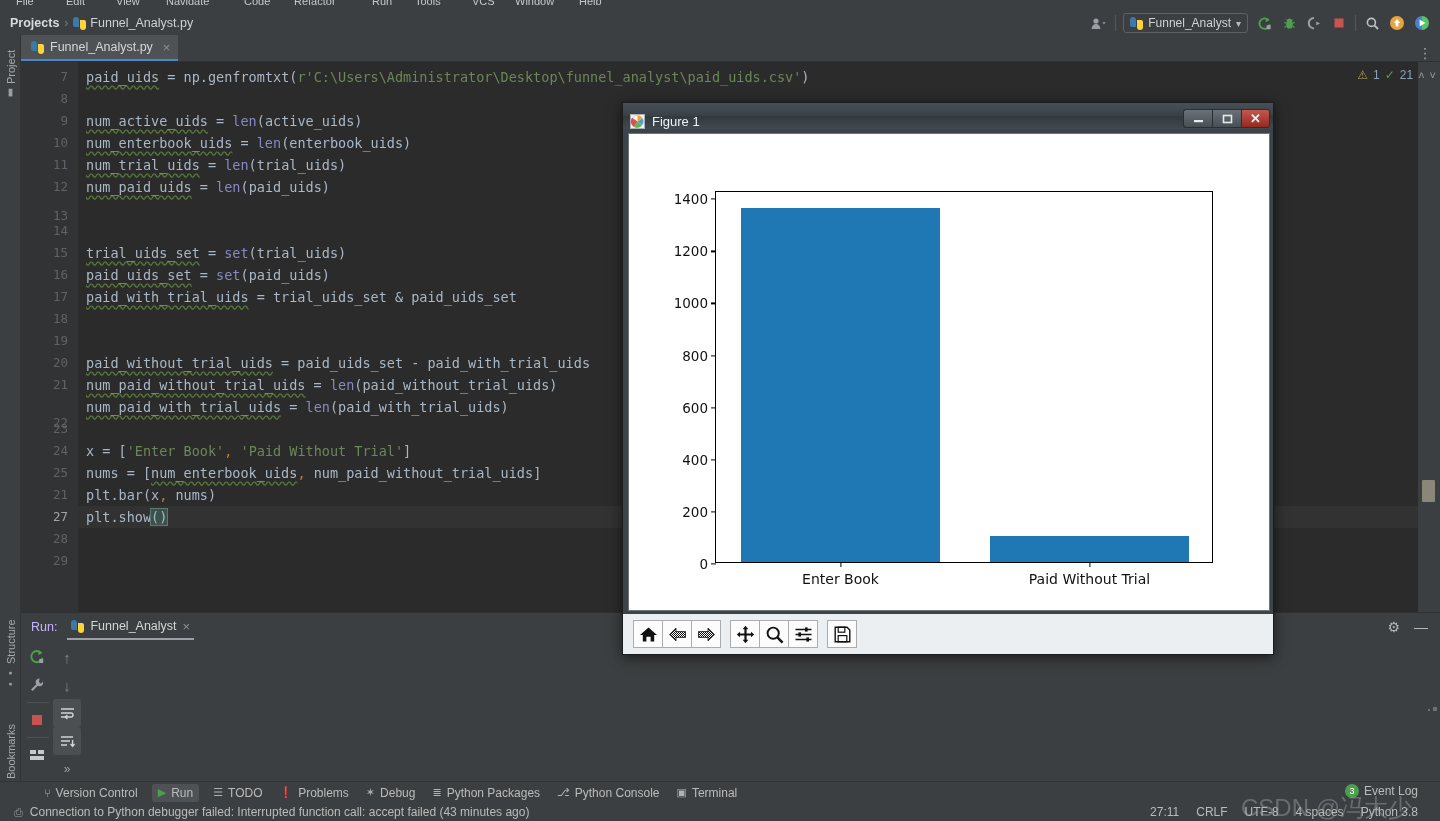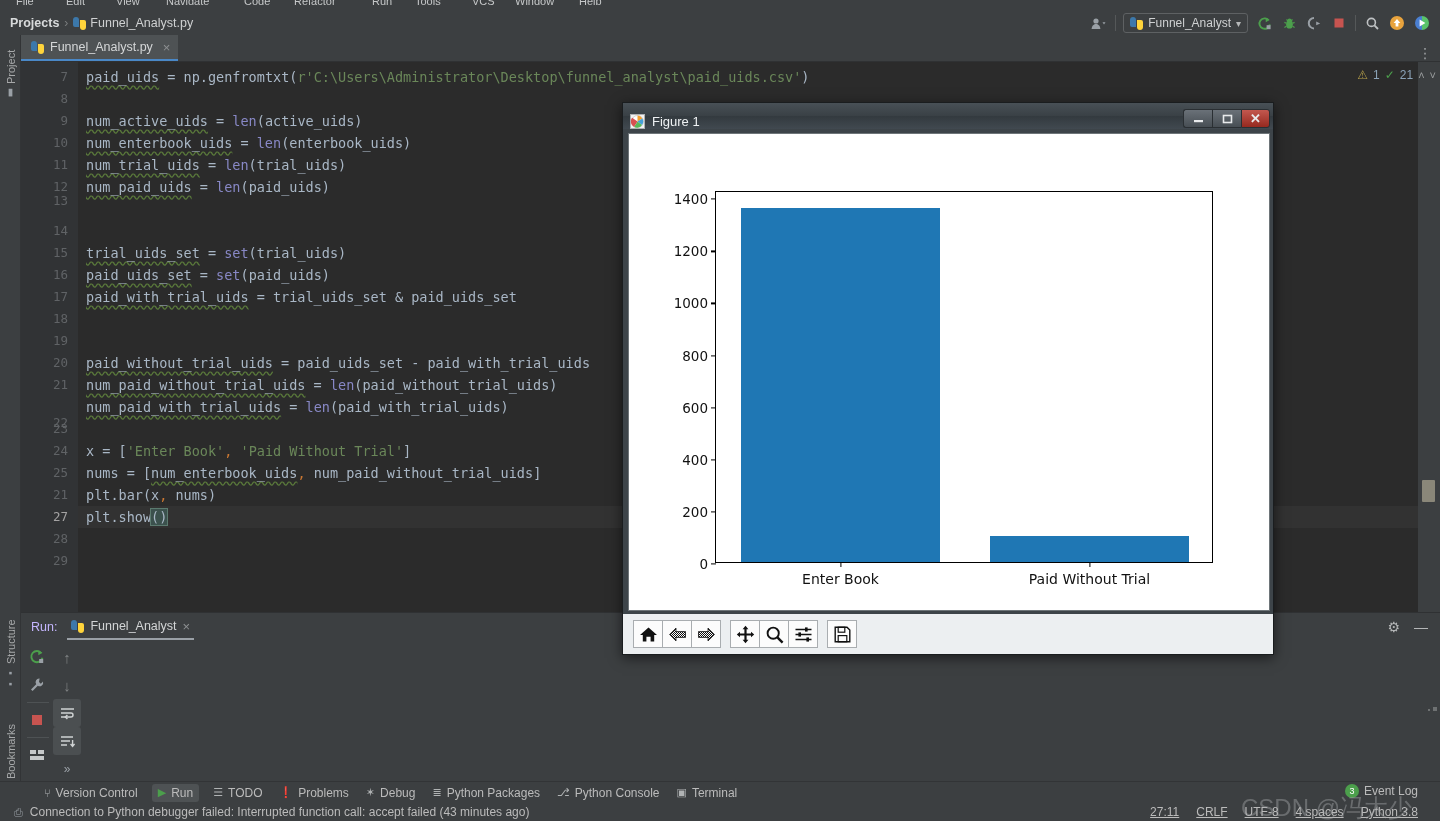--- a/index.html
+++ b/index.html
@@ -188,21 +188,21 @@
   }
   .tw-item { display: flex; align-items: center; gap: 5px; }
   .tw-item.active { background: #4e5254; border-radius: 3px; padding: 2px 6px; margin: 0 -3px; }
   .tw-ico { font-size: 11px; color: #b0b3b4; }
   .statusbar {
     position: absolute; left: 0; top: 803px; width: 1440px; height: 18px;
     background: #3c3f41; display: flex; align-items: center;
     font-size: 12px; color: #bbbbbb;
   }
   .sb-left { display: flex; align-items: center; gap: 7px; padding-left: 14px; }
-  .sb-right { margin-left: auto; display: flex; align-items: center; gap: 17px; padding-right: 22px; text-decoration: underline; }
+  .sb-right { margin-left: auto; display: flex; align-items: center; gap: 17px; padding-right: 22px; }
   .eventlog {
     position: absolute; right: 22px; top: 784px;
     display: flex; align-items: center; gap: 5px; font-size: 12px; color: #bbbbbb;
   }
   .badge {
     width: 14px; height: 14px; border-radius: 50%;
     background: #4c9f4c; color: #fff; font-size: 9px;
     display: flex; align-items: center; justify-content: center;
   }
   .watermark {
@@ -401,21 +401,21 @@
   </div>
 
   <div class="editor">
     <div class="gutter" id="gutter">
         <div class="ln" style="top: 4px;">7</div>
         <div class="ln" style="top: 26px;">8</div>
         <div class="ln" style="top: 48px;">9</div>
         <div class="ln" style="top: 70px;">10</div>
         <div class="ln" style="top: 92px;">11</div>
         <div class="ln" style="top: 114px;">12</div>
-        <div class="ln" style="top: 128px;">13</div>
+        <div class="ln" style="top: 143px;">13</div>
         <div class="ln" style="top: 158px;">14</div>
         <div class="ln" style="top: 180px;">15</div>
         <div class="ln" style="top: 202px;">16</div>
         <div class="ln" style="top: 224px;">17</div>
         <div class="ln" style="top: 246px;">18</div>
         <div class="ln" style="top: 268px;">19</div>
         <div class="ln" style="top: 290px;">20</div>
         <div class="ln" style="top: 312px;">21</div>
         <div class="ln" style="top: 350px; text-align: right;">22</div>
         <div class="ln" style="top: 356px;">23</div>

